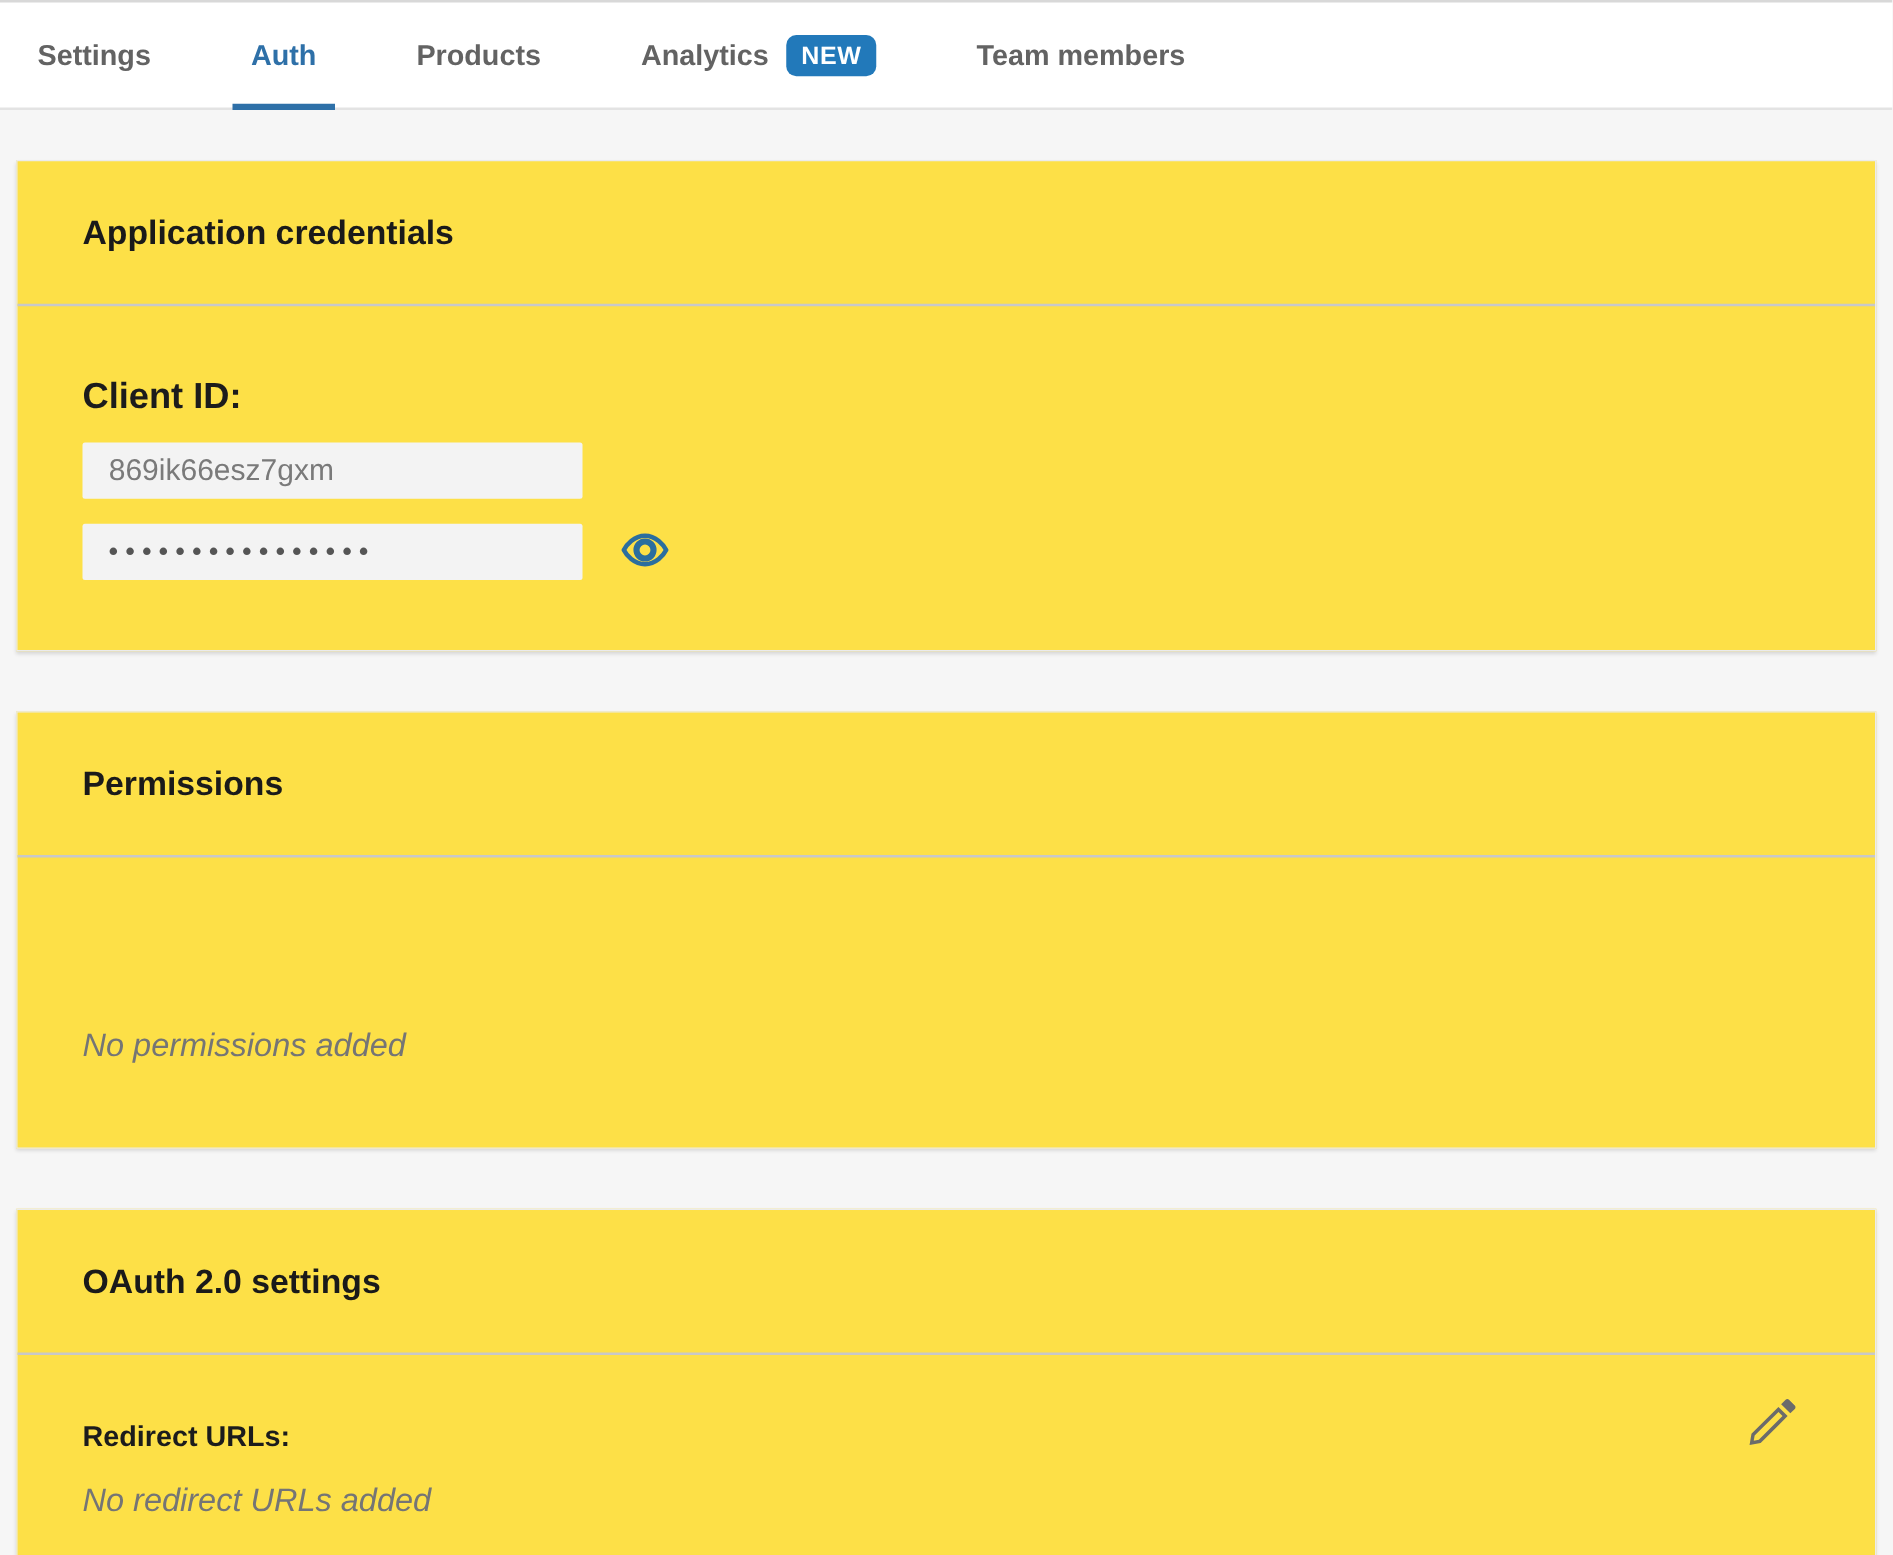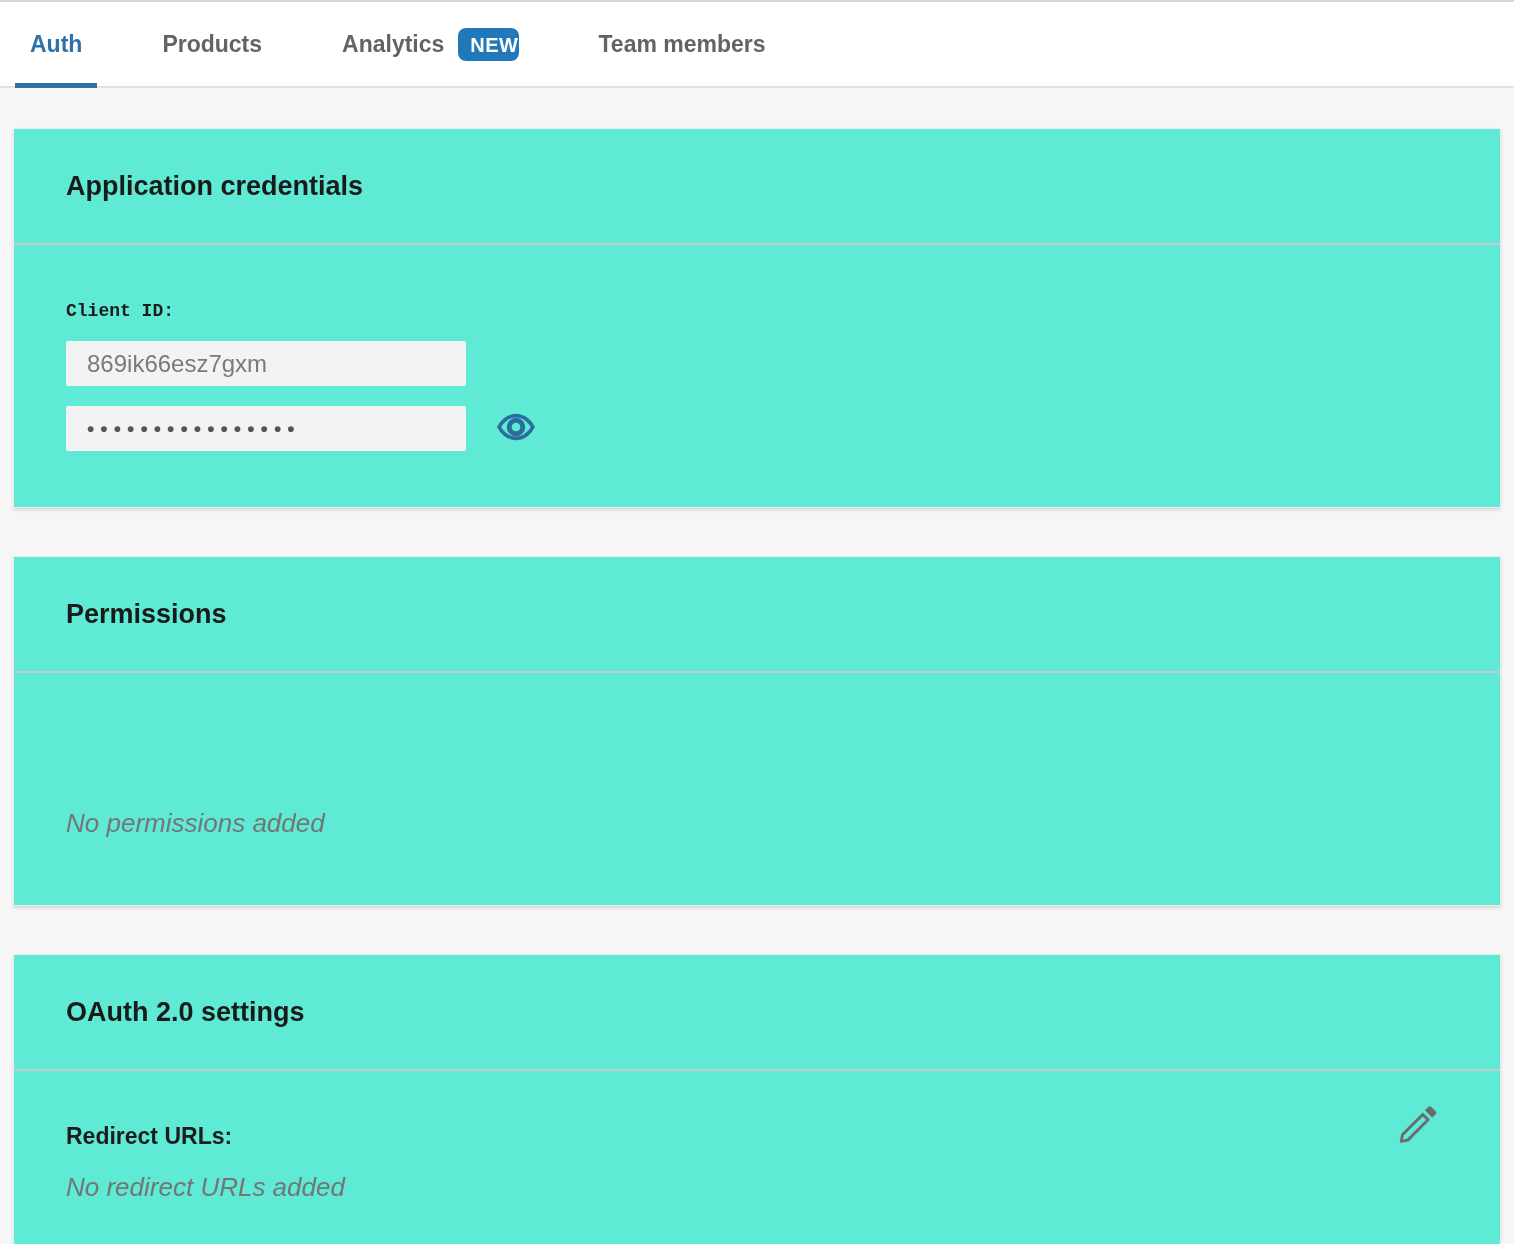--- a/index.html
+++ b/index.html
@@ -45,28 +45,28 @@
     background: #2e70a8;
   }
   .badge {
     display: inline-block;
     margin-left: 14px;
     background: #2279ba;
     color: #ffffff;
     font-size: 20px;
     font-weight: 700;
     line-height: 1;
-    padding: 7px 0 6px 12px;
+    padding: 7px 12px 6px 12px;
     border-radius: 8px;
     letter-spacing: 0.5px;
   }
 
   
   .card {
-    background: #5eead4;
+    background: #fde047;
     margin: 0 13px;
     border: 1px solid #ebebeb;
     box-shadow: 0 2px 3px rgba(0,0,0,0.13);
   }
   .card-first { margin-top: 40px; }
   .card + .card { margin-top: 48px; }
 
   .card-header {
     height: 116px;
     display: flex;
@@ -77,24 +77,23 @@
   .card-title {
     font-size: 27px;
     font-weight: 700;
     color: #1a1a1a;
   }
   .card-body { padding: 0 52px; }
 
   
   .cred-body { padding-bottom: 56px; }
   .field-label {
-    font-size: 18px;
+    font-size: 29px;
     font-weight: 700;
     color: #1c1c1c;
-    font-family: Liberation Mono, monospace;
   }
   .lbl-client-id { padding-top: 56px; }
   .lbl-client-secret { padding-top: 32px; }
   .field-box {
     margin-top: 20px;
     width: 400px;
     height: 45px;
     background: #f3f3f3;
     border-radius: 2px;
     display: flex;
@@ -154,20 +153,23 @@
     justify-content: center;
     cursor: pointer;
     background: none;
     border: none;
   }
 </style>
 </head>
 <body>
 
 <nav class="tabbar">
+  <div class="tab">
+    <span>Settings</span>
+  </div>
   <div class="tab active">
     <span>Auth</span>
   </div>
   <div class="tab">
     <span>Products</span>
   </div>
   <div class="tab">
     <span>Analytics</span>
     <span class="badge">NEW</span>
   </div>

